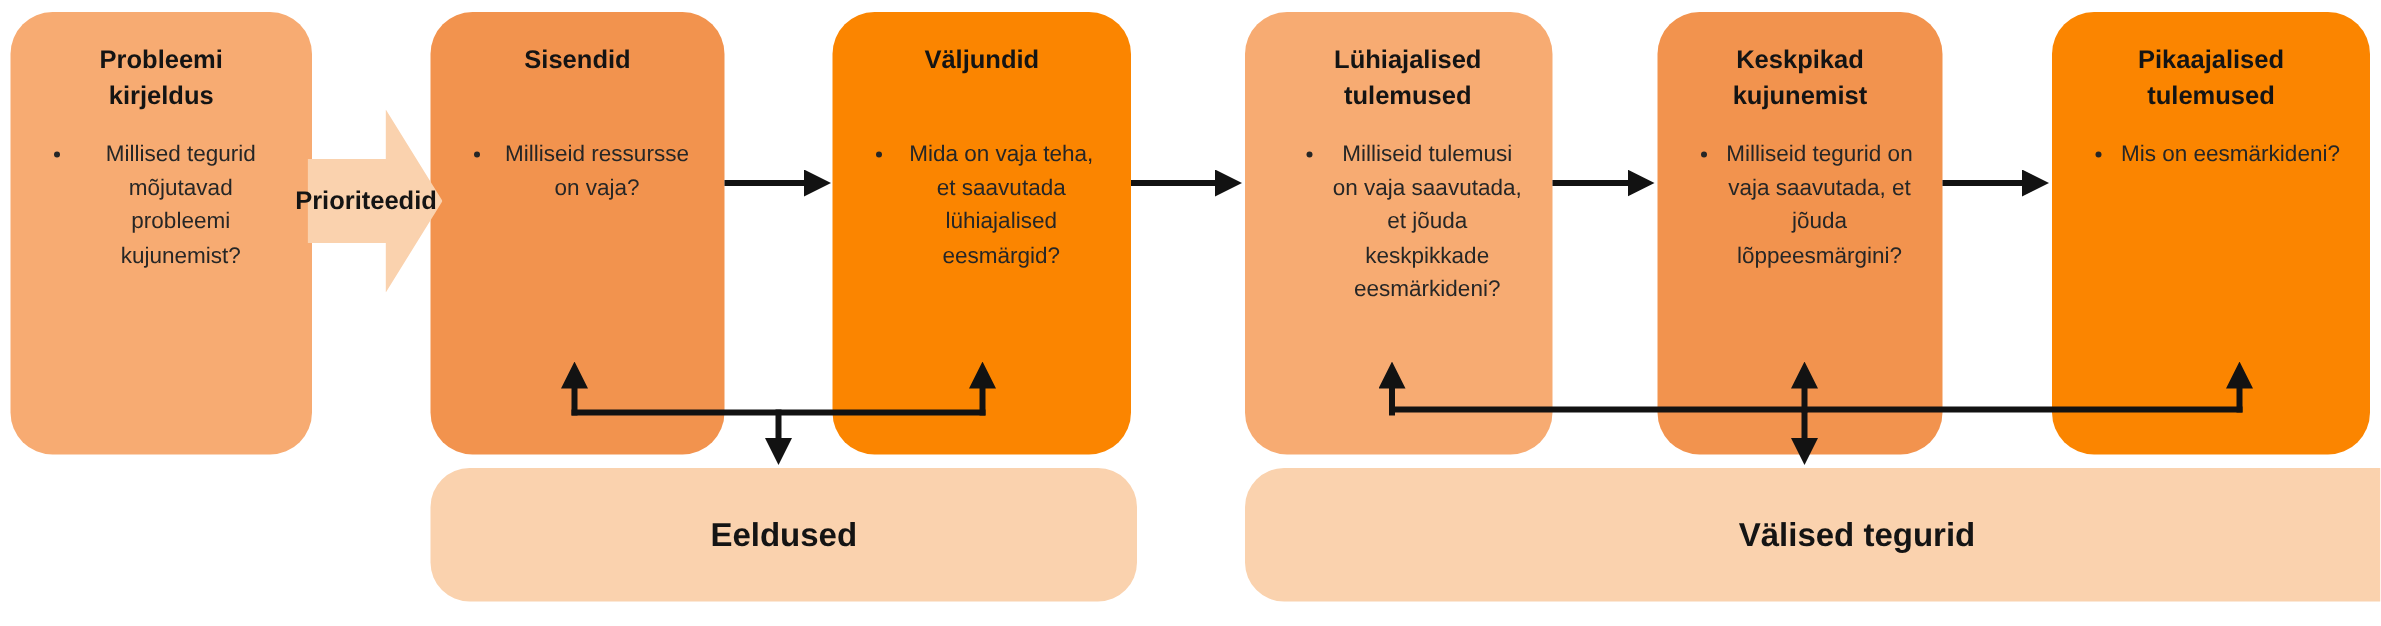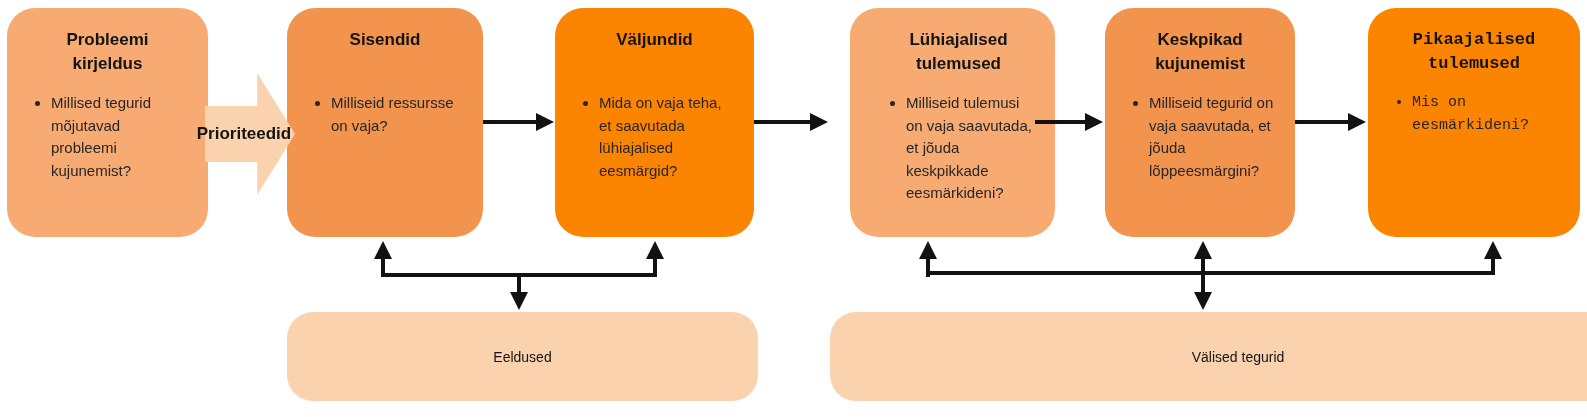--- a/index.html
+++ b/index.html
@@ -15,21 +15,21 @@
   html,body{margin:0;padding:0;background:#ffffff;}
   body{font-family:"Liberation Sans", sans-serif;}
   .canvas{
     position:relative;
     width:1587px;height:417px;
     background:#ffffff;
     overflow:hidden;
   }
   .box{
     position:absolute;
-    top:8px;height:229px;
+    top:8px;height:295px;
     border-radius:28px;
     padding:20px 12px 12px 12px;
   }
   .box.light{background:var(--light-orange);}
   .box.medium{background:var(--medium-orange);}
   .box.dark{background:var(--dark-orange);}
   .box-title{
     font-weight:700;
     font-size:17px;
     line-height:1.4;
@@ -39,30 +39,31 @@
     min-height:58px;
   }
   .box ul{
     margin:6px 0 0 0;
     padding:0 6px 0 32px;
   }
   .box li{
     font-size:15px;
     line-height:1.5;
     color:var(--body-color);
+    text-align:center;
   }
   .bottom-box{
     position:absolute;
     top:312px;height:89px;
     border-radius:26px;
     background:var(--pale-peach);
     display:flex;align-items:center;justify-content:center;
   }
   .bottom-box .label{
-    font-weight:400;font-size:14px;color:var(--heading-color);
+    font-weight:700;font-size:22px;color:var(--heading-color);
   }
   .block-arrow{
     position:absolute;
     left:205px;top:73px;width:90px;height:122px;
     background:var(--pale-peach);
     clip-path:polygon(0% 27%, 58% 27%, 58% 0%, 100% 50%, 58% 100%, 58% 73%, 0% 73%);
     z-index:3;
   }
   .block-arrow-label{
     position:absolute;
@@ -100,35 +101,35 @@
     </ul>
   </div>
 
   <div class="box medium" style="left:287px;width:196px;">
     <div class="box-title">Sisendid</div>
     <ul>
       <li>Milliseid ressursse on vaja?</li>
     </ul>
   </div>
 
-  <div class="box light" style="left:850px;width:205px;padding-left:24px;">
+  <div class="box light" style="left:830px;width:205px;padding-left:24px;">
     <div class="box-title">Lühiajalised tulemused</div>
     <ul>
       <li>Milliseid tulemusi on vaja saavutada, et jõuda keskpikkade eesmärkideni?</li>
     </ul>
   </div>
 
   <div class="box medium" style="left:1105px;width:190px;">
     <div class="box-title">Keskpikad kujunemist</div>
     <ul>
       <li>Milliseid tegurid on vaja saavutada, et jõuda lõppeesmärgini?</li>
     </ul>
   </div>
 
-  <div class="box dark" style="left:1368px;width:212px;font-family:Liberation Mono, monospace;">
+  <div class="box dark" style="left:1368px;width:212px;">
     <div class="box-title">Pikaajalised tulemused</div>
     <ul>
       <li>Mis on eesmärkideni?</li>
     </ul>
   </div>
 
   <div class="bottom-box" style="left:287px;width:471px;">
     <span class="label">Eeldused</span>
   </div>
 

